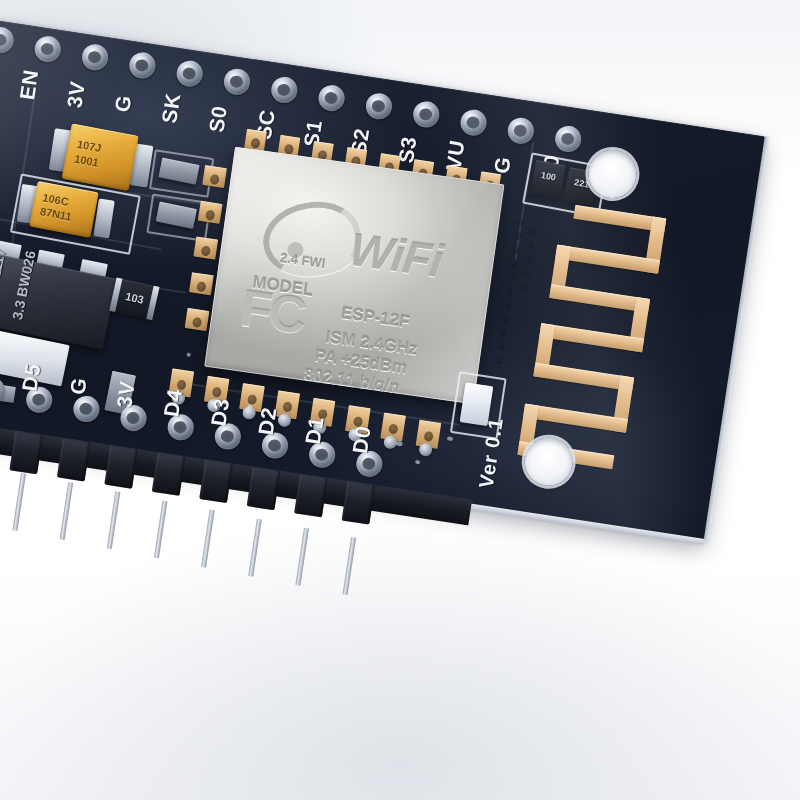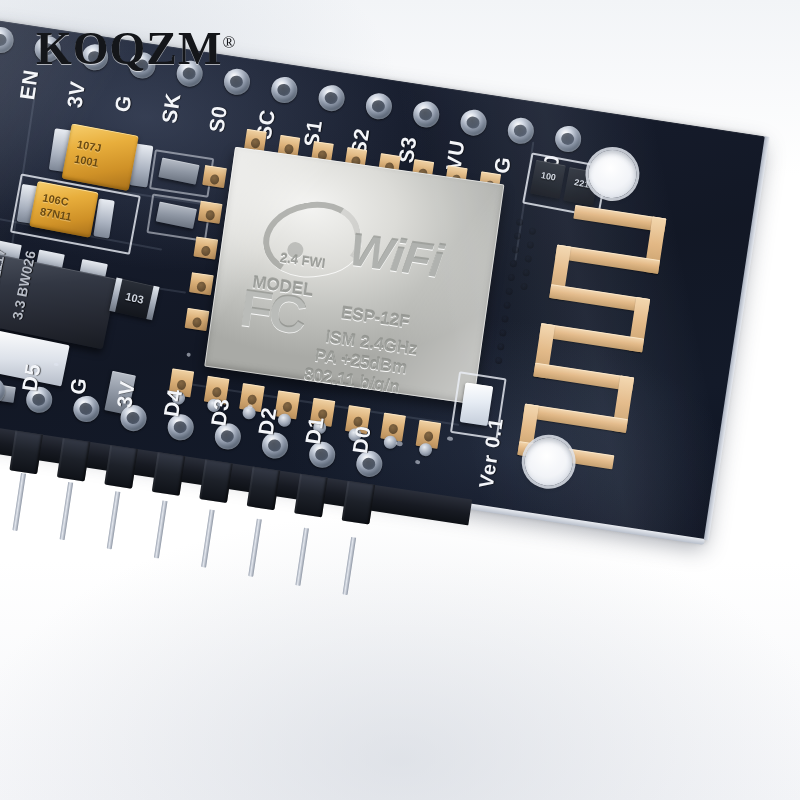--- a/index.html
+++ b/index.html
@@ -494,17 +494,14 @@
     <div class="hdr-leg" style="left:104px;top:444px;"></div>
     <div class="hdr-leg" style="left:152px;top:446px;"></div>
     <div class="hdr-leg" style="left:200px;top:448px;"></div>
     <div class="hdr-leg" style="left:248px;top:450px;"></div>
     <div class="hdr-leg" style="left:296px;top:452px;"></div>
     <div class="hdr-leg" style="left:344px;top:454px;"></div>
     <div class="hdr-leg" style="left:392px;top:456px;"></div>
     <div class="hdr-leg" style="left:440px;top:458px;"></div>
   </div>
 
-  <div class="watermark">
-    <span>KOQZM</span><span class="reg">®</span>
-  </div>
 
 </div>
 
 </body></html>

